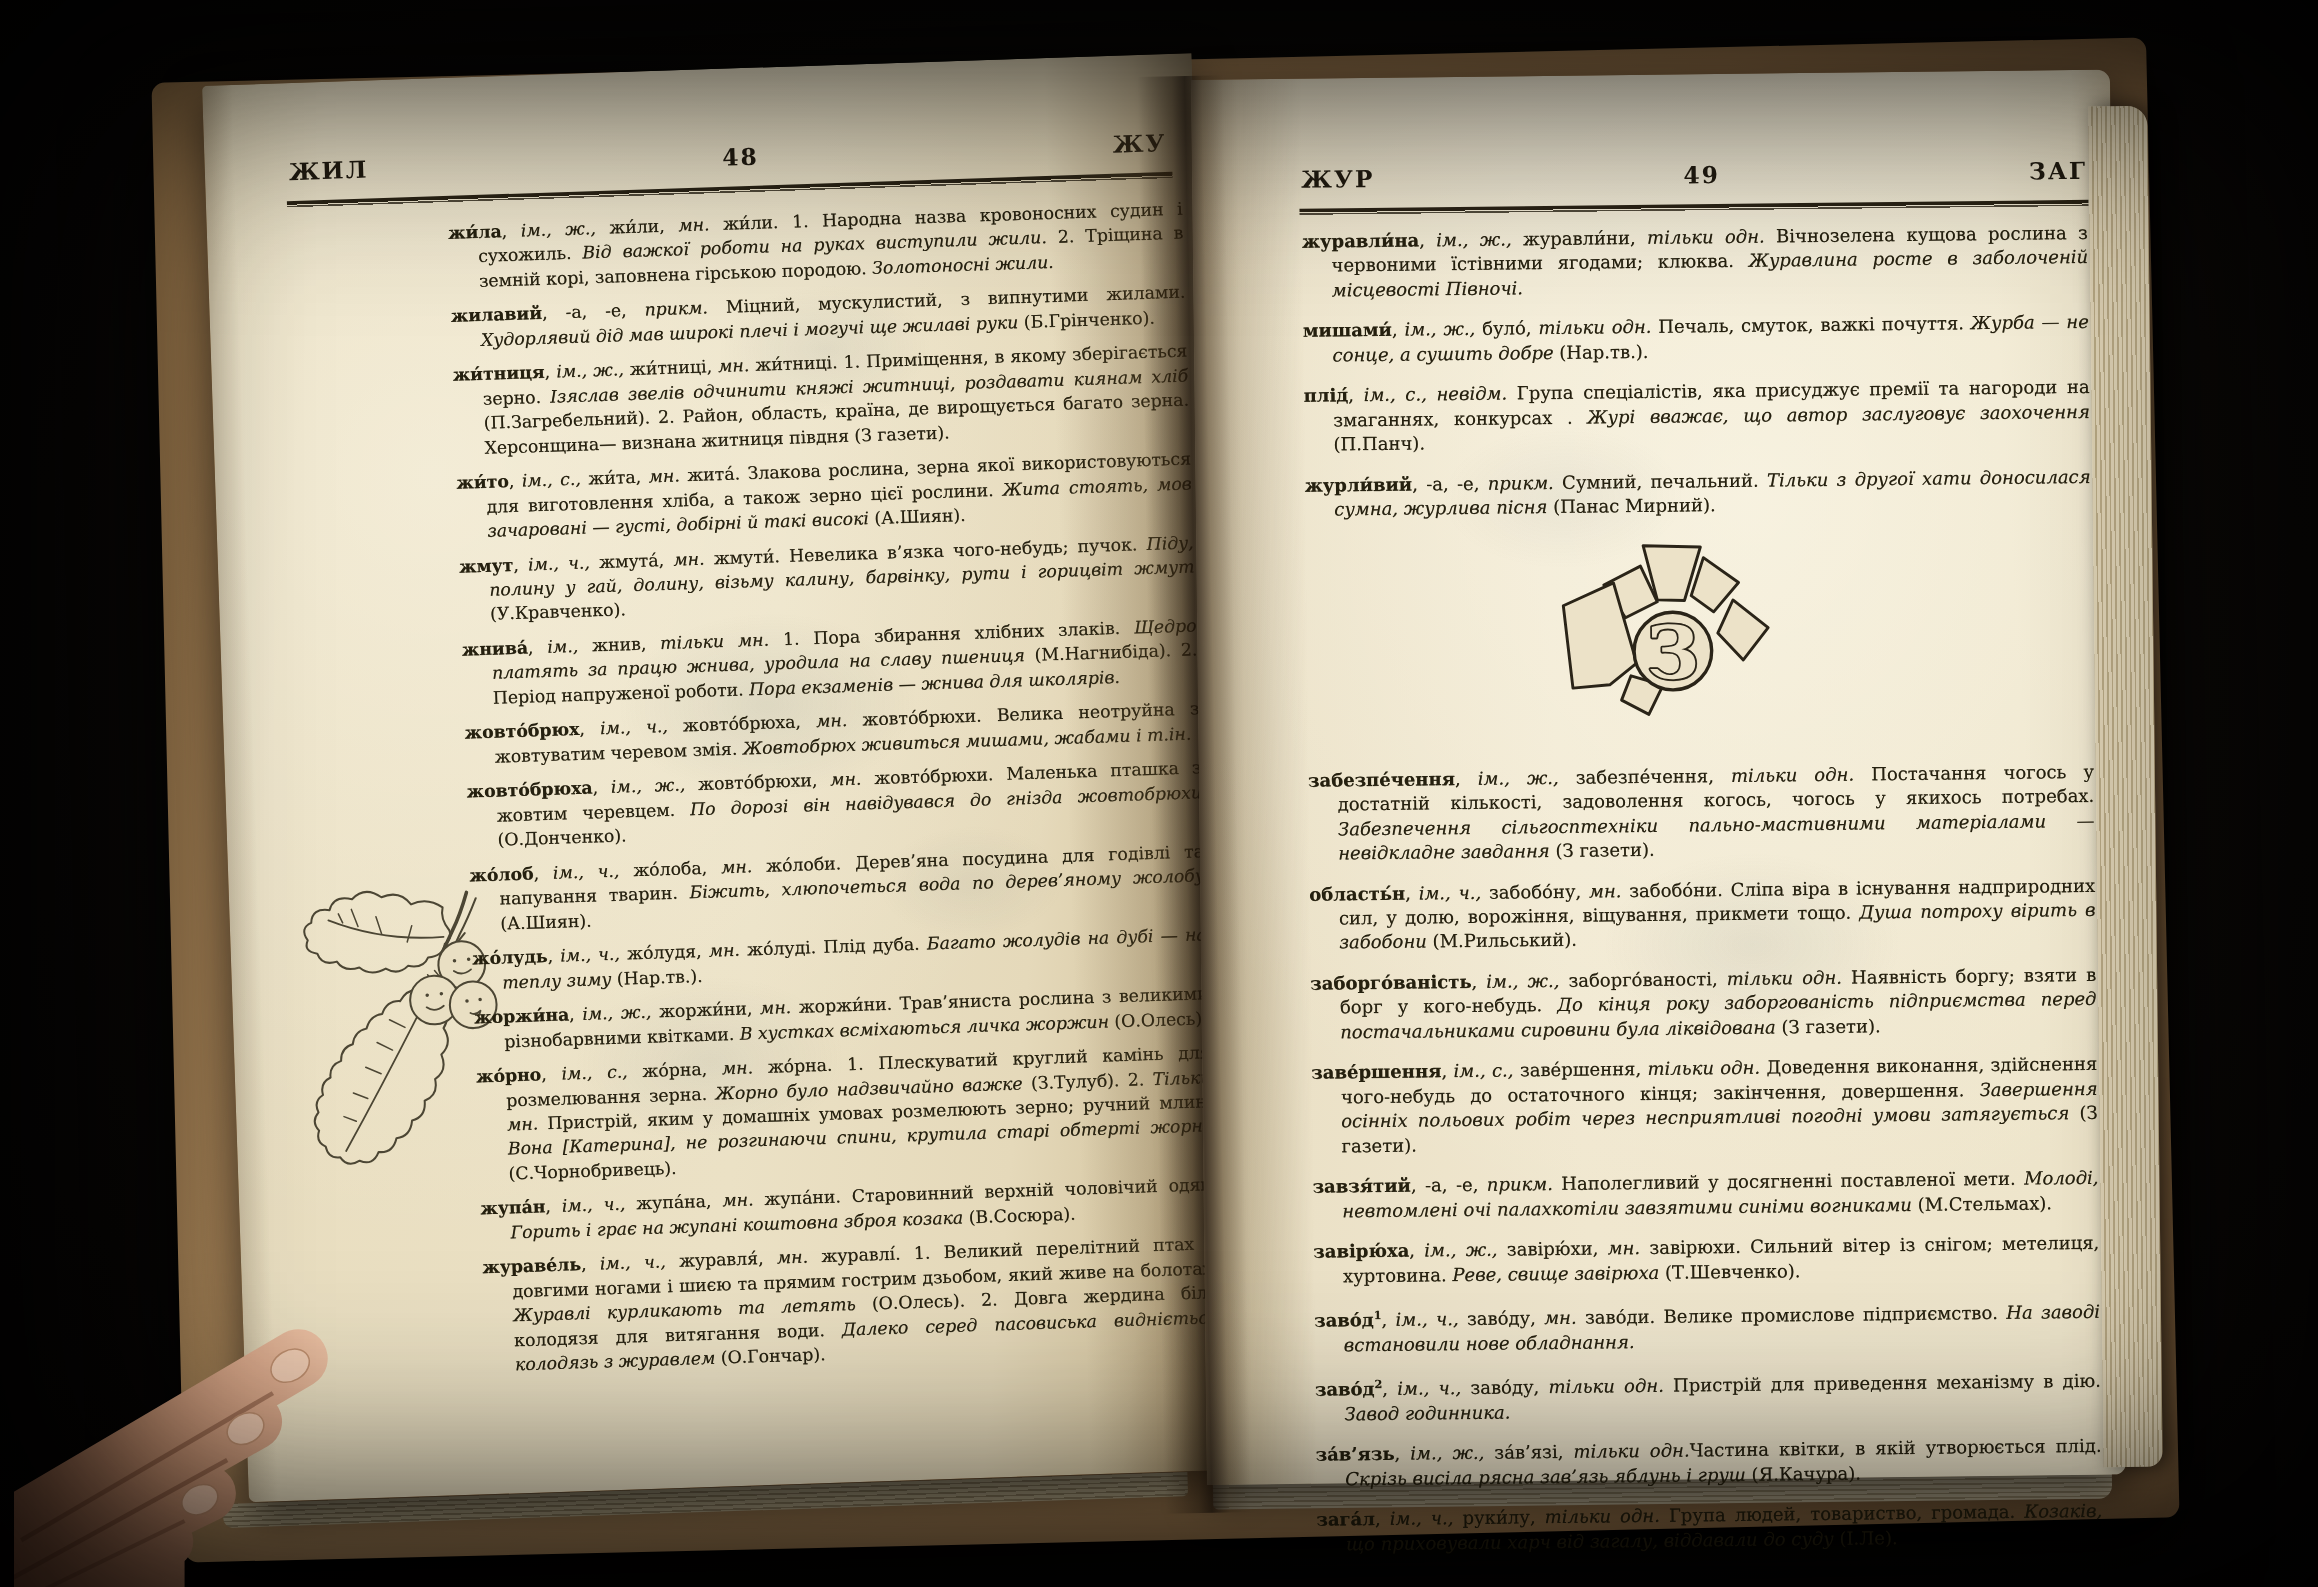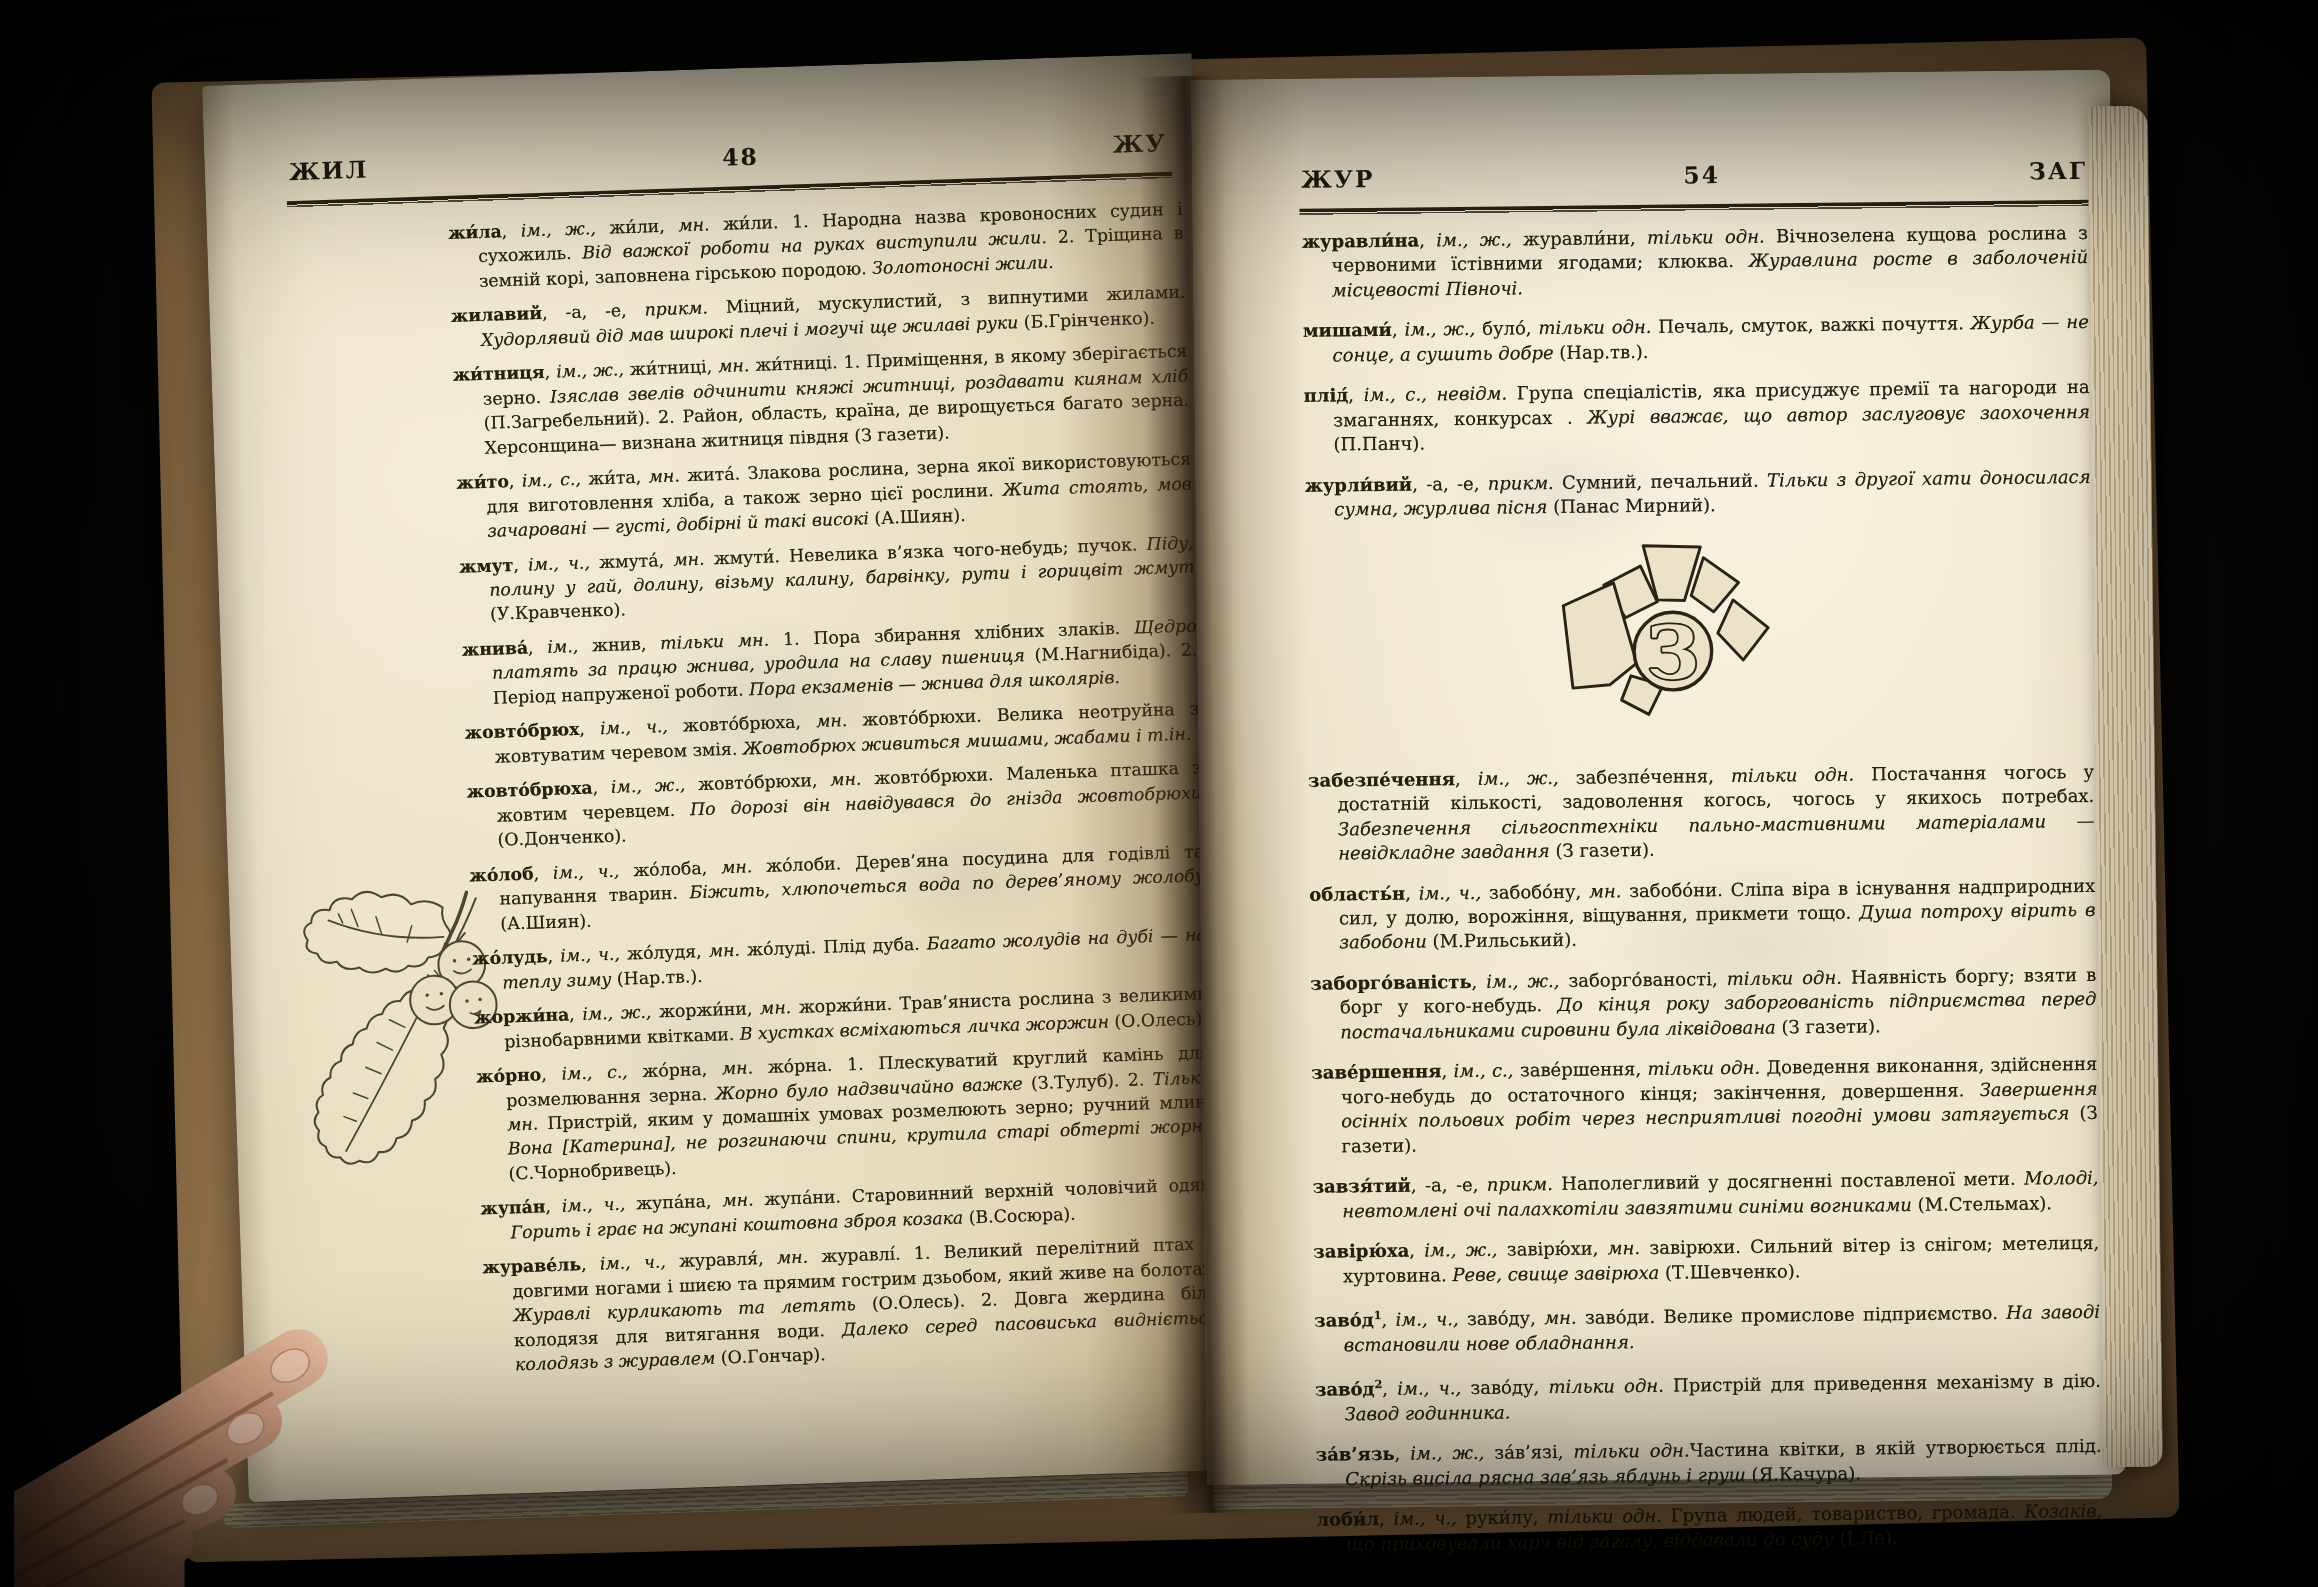--- a/index.html
+++ b/index.html
@@ -162,21 +162,21 @@
         <p class="entry"><span class="hw">жоржи́на</span><span class="rg">, </span><span class="it">ім., ж.,</span><span class="rg"> жоржи́ни, </span><span class="it">мн.</span><span class="rg"> жоржи́ни. Трав’яниста рослина з великими різнобарвними квітками. </span><span class="it">В хустках всміхаються личка жоржин</span><span class="rg"> (О.Олесь).</span></p>
         <p class="entry"><span class="hw">жо́рно</span><span class="rg">, </span><span class="it">ім., с.,</span><span class="rg"> жо́рна, </span><span class="it">мн.</span><span class="rg"> жо́рна. 1. Плескуватий круглий камінь для розмелювання зерна. </span><span class="it">Жорно було надзвичайно важке</span><span class="rg"> (З.Тулуб). 2. </span><span class="it">Тільки мн.</span><span class="rg"> Пристрій, яким у домашніх умовах розмелюють зерно; ручний млин. </span><span class="it">Вона [Катерина], не розгинаючи спини, крутила старі обтерті жорна</span><span class="rg"> (С.Чорнобривець).</span></p>
         <p class="entry"><span class="hw">жупа́н</span><span class="rg">, </span><span class="it">ім., ч.,</span><span class="rg"> жупа́на, </span><span class="it">мн.</span><span class="rg"> жупа́ни. Старовинний верхній чоловічий одяг. </span><span class="it">Горить і грає на жупані коштовна зброя козака</span><span class="rg"> (В.Сосюра).</span></p>
         <p class="entry"><span class="hw">жураве́ль</span><span class="rg">, </span><span class="it">ім., ч.,</span><span class="rg"> журавля́, </span><span class="it">мн.</span><span class="rg"> журавлі́. 1. Великий перелітний птах з довгими ногами і шиєю та прямим гострим дзьобом, який живе на болотах. </span><span class="it">Журавлі курликають та летять</span><span class="rg"> (О.Олесь). 2. Довга жердина біля колодязя для витягання води. </span><span class="it">Далеко серед пасовиська видніється колодязь з журавлем</span><span class="rg"> (О.Гончар).</span></p>
       </div>
   </div>
 
   <div class="page page-right">
     <div class="page-head">
       <span>ЖУР</span>
-      <span>54</span>
+      <span>49</span>
       <span>ЗАГ</span>
     </div>
     <div class="rule"></div>
 
     <div class="body-text">
       <div>
           <p class="entry"><span class="hw">журавли́на</span><span class="rg">, </span><span class="it">ім., ж.,</span><span class="rg"> журавли́ни, </span><span class="it">тільки одн.</span><span class="rg"> Вічнозелена кущова рослина з червоними їстівними ягодами; клюква. </span><span class="it">Журавлина росте в заболоченій місцевості Півночі.</span></p>
           <p class="entry"><span class="hw">мишами́</span><span class="rg">, </span><span class="it">ім., ж.,</span><span class="rg"> було́, </span><span class="it">тільки одн.</span><span class="rg"> Печаль, смуток, важкі почуття. </span><span class="it">Журба — не сонце, а сушить добре</span><span class="rg"> (Нар.тв.).</span></p>
           <p class="entry"><span class="hw">плід́</span><span class="rg">, </span><span class="it">ім., с., невідм.</span><span class="rg"> Група спеціалістів, яка присуджує премії та нагороди на змаганнях, конкурсах . </span><span class="it">Журі вважає, що автор заслуговує заохочення</span><span class="rg"> (П.Панч).</span></p>
           <p class="entry"><span class="hw">журли́вий</span><span class="rg">, -а, -е, </span><span class="it">прикм.</span><span class="rg"> Сумний, печальний. </span><span class="it">Тільки з другої хати доносилася сумна, журлива пісня</span><span class="rg"> (Панас Мирний).</span></p>
@@ -200,21 +200,21 @@
       <div>
           <p class="entry"><span class="hw">забезпе́чення</span><span class="rg">, </span><span class="it">ім., ж.,</span><span class="rg"> забезпе́чення, </span><span class="it">тільки одн.</span><span class="rg"> Постачання чогось у достатній кількості, задоволення когось, чогось у якихось потребах. </span><span class="it">Забезпечення сільгосптехніки пально-мастивними матеріалами — невідкладне завдання</span><span class="rg"> (З газети).</span></p>
           <p class="entry"><span class="hw">область́н</span><span class="rg">, </span><span class="it">ім., ч.,</span><span class="rg"> забобо́ну, </span><span class="it">мн.</span><span class="rg"> забобо́ни. Сліпа віра в існування надприродних сил, у долю, ворожіння, віщування, прикмети тощо. </span><span class="it">Душа потроху вірить в забобони</span><span class="rg"> (М.Рильський).</span></p>
           <p class="entry"><span class="hw">заборго́ваність</span><span class="rg">, </span><span class="it">ім., ж.,</span><span class="rg"> заборго́ваності, </span><span class="it">тільки одн.</span><span class="rg"> Наявність боргу; взяти в борг у кого-небудь. </span><span class="it">До кінця року заборгованість підприємства перед постачальниками сировини була ліквідована</span><span class="rg"> (З газети).</span></p>
           <p class="entry"><span class="hw">заве́ршення</span><span class="rg">, </span><span class="it">ім., с.,</span><span class="rg"> заве́ршення, </span><span class="it">тільки одн.</span><span class="rg"> Доведення виконання, здійснення чого-небудь до остаточного кінця; закінчення, довершення. </span><span class="it">Завершення осінніх польових робіт через несприятливі погодні умови затягується</span><span class="rg"> (З газети).</span></p>
           <p class="entry"><span class="hw">завзя́тий</span><span class="rg">, -а, -е, </span><span class="it">прикм.</span><span class="rg"> Наполегливий у досягненні поставленої мети. </span><span class="it">Молоді, невтомлені очі палахкотіли завзятими синіми вогниками</span><span class="rg"> (М.Стельмах).</span></p>
           <p class="entry"><span class="hw">завірю́ха</span><span class="rg">, </span><span class="it">ім., ж.,</span><span class="rg"> завірю́хи, </span><span class="it">мн.</span><span class="rg"> завірюхи. Сильний вітер із снігом; метелиця, хуртовина. </span><span class="it">Реве, свище завірюха</span><span class="rg"> (Т.Шевченко).</span></p>
           <p class="entry"><span class="hw">заво́д</span><sup class="hw">1</sup><span class="rg">, </span><span class="it">ім., ч.,</span><span class="rg"> заво́ду, </span><span class="it">мн.</span><span class="rg"> заво́ди. Велике промислове підприємство. </span><span class="it">На заводі встановили нове обладнання.</span></p>
           <p class="entry"><span class="hw">заво́д</span><sup class="hw">2</sup><span class="rg">, </span><span class="it">ім., ч.,</span><span class="rg"> заво́ду, </span><span class="it">тільки одн.</span><span class="rg"> Пристрій для приведення механізму в дію. </span><span class="it">Завод годинника.</span></p>
           <p class="entry"><span class="hw">за́в’язь</span><span class="rg">, </span><span class="it">ім., ж.,</span><span class="rg"> за́в’язі, </span><span class="it">тільки одн.</span><span class="rg">Частина квітки, в якій утворюється плід. </span><span class="it">Скрізь висіла рясна зав’язь яблунь і груш</span><span class="rg"> (Я.Качура).</span></p>
-          <p class="entry"><span class="hw">лоби́л</span><span class="rg">, </span><span class="it">ім., ч.,</span><span class="rg"> руки́лу, </span><span class="it">тільки одн.</span><span class="rg"> Група людей, товариство, громада. </span><span class="it">Козаків, що приховували харч від загалу, віддавали до суду</span><span class="rg"> (І.Ле).</span></p>
+          <p class="entry"><span class="hw">зага́л</span><span class="rg">, </span><span class="it">ім., ч.,</span><span class="rg"> руки́лу, </span><span class="it">тільки одн.</span><span class="rg"> Група людей, товариство, громада. </span><span class="it">Козаків, що приховували харч від загалу, віддавали до суду</span><span class="rg"> (І.Ле).</span></p>
         </div>
     </div>
   </div>
 
   <div class="gutter"></div>
   <div class="stack-right"></div>
   <div class="stack-bottom"></div>
   <div class="stack-bottom-left"></div>
 
   <svg class="hand" width="396" height="334" viewBox="0 0 780 658">

